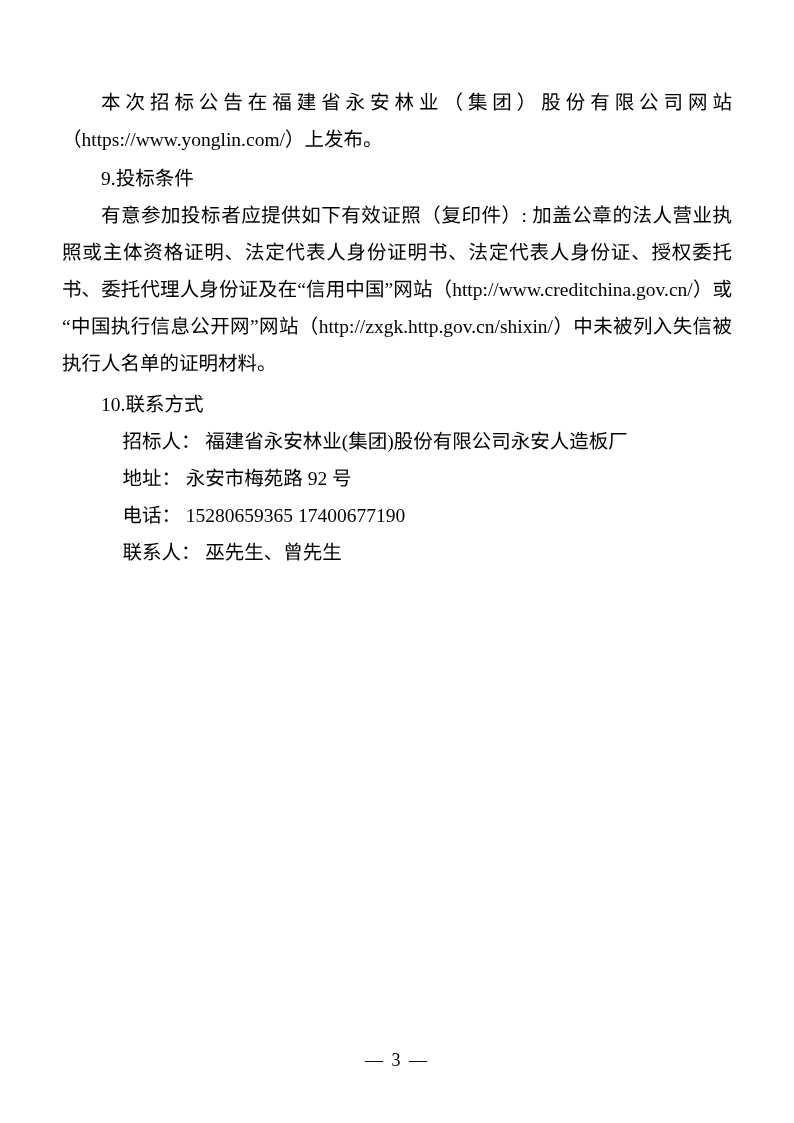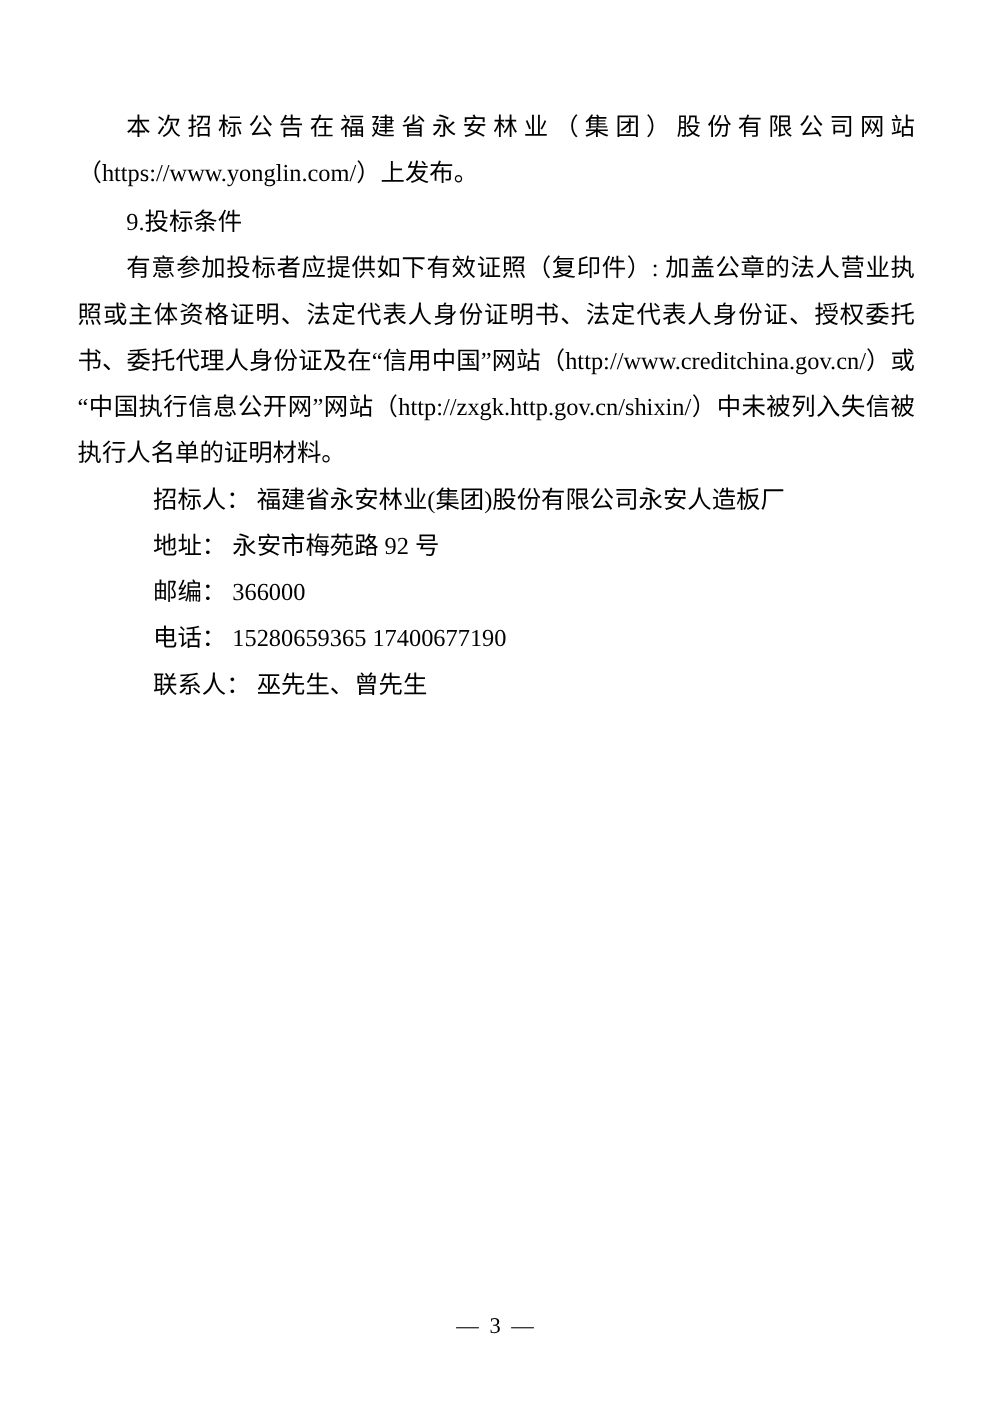--- a/index.html
+++ b/index.html
@@ -66,25 +66,25 @@
 
 <div class="page">
   <div class="doc-body">
 
     <p class="para">本次招标公告在福建省永安林业（集团）股份有限公司网站（https://www.yonglin.com/）上发布。</p>
 
     <p class="heading">9.投标条件</p>
 
     <p class="para">有意参加投标者应提供如下有效证照（复印件）:  加盖公章的法人营业执照或主体资格证明、法定代表人身份证明书、法定代表人身份证、授权委托书、委托代理人身份证及在“信用中国”网站（http://www.creditchina.gov.cn/）或“中国执行信息公开网”网站（http://zxgk.http.gov.cn/shixin/）中未被列入失信被执行人名单的证明材料。</p>
 
+    <p class="heading gap-before">10.联系方式</p>
 
     <div class="contact-block">
       <p class="contact-line">招标人：  福建省永安林业(集团)股份有限公司永安人造板厂</p>
       <p class="contact-line">地址：  永安市梅苑路 92 号</p>
-      <p class="contact-line">邮编：  366000</p>
       <p class="contact-line">电话：  15280659365    17400677190</p>
       <p class="contact-line">联系人：  巫先生、曾先生</p>
     </div>
 
   </div>
 
   <div class="footer">
     <span>— 3 —</span>
   </div>
 </div>

